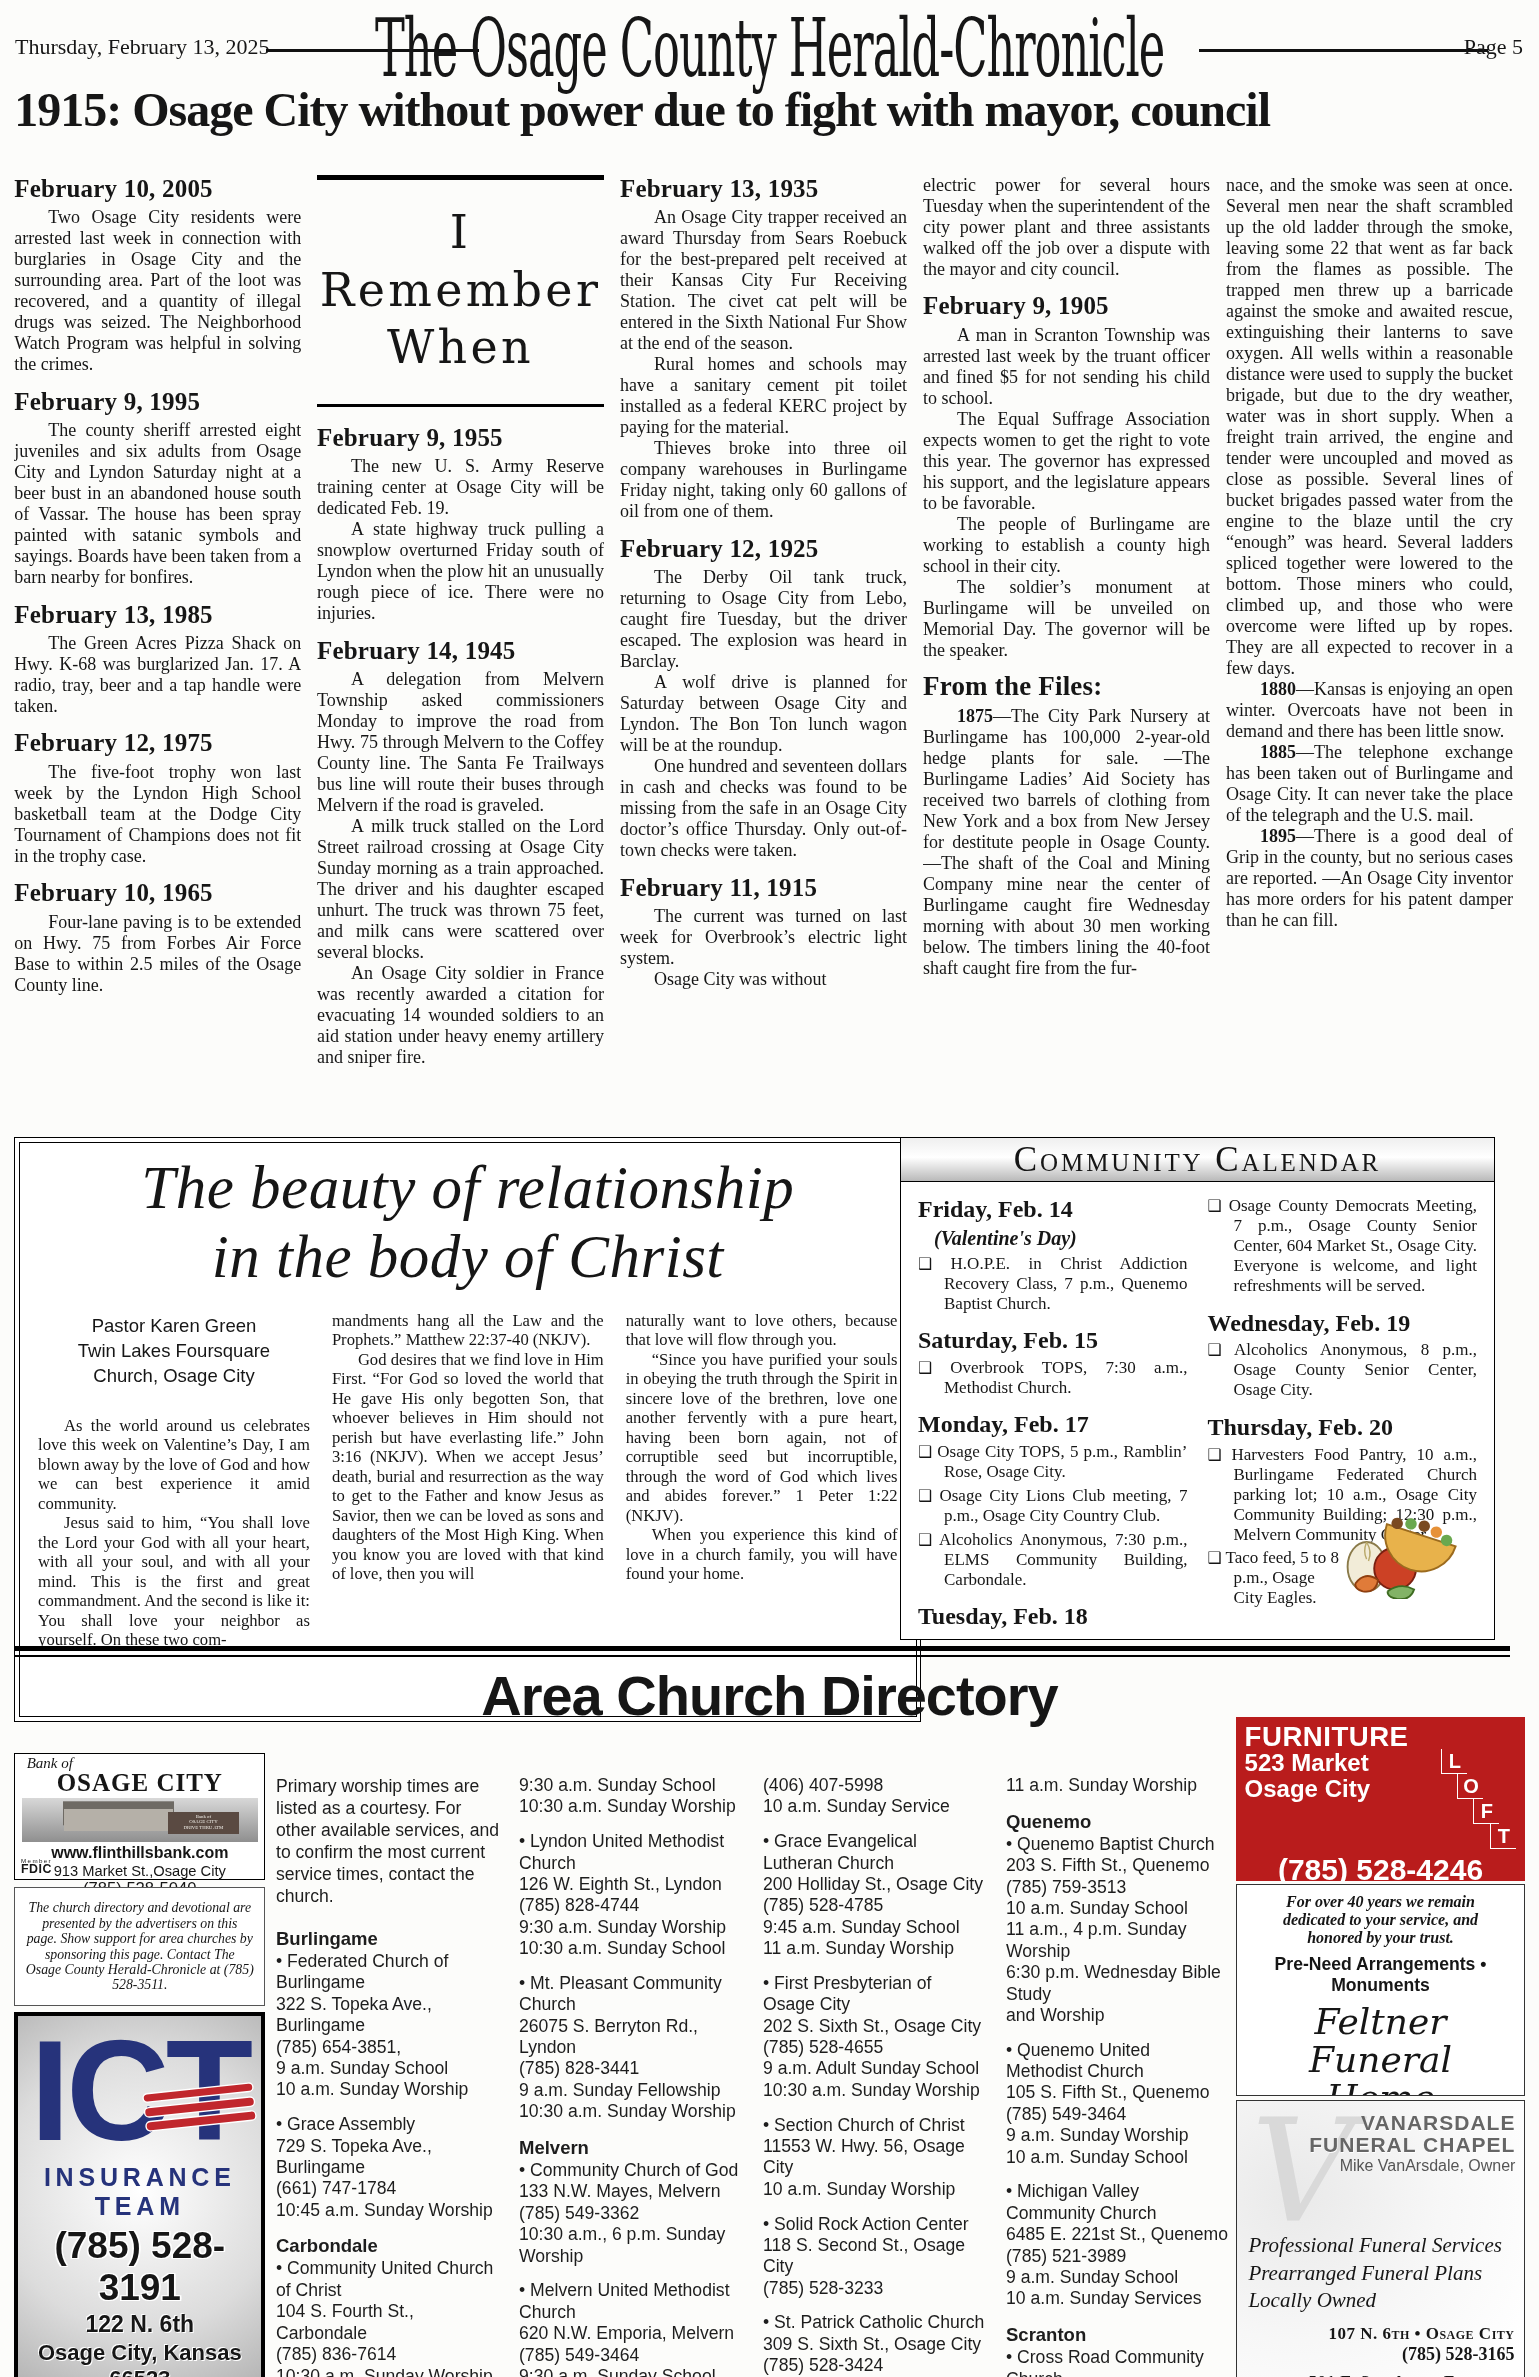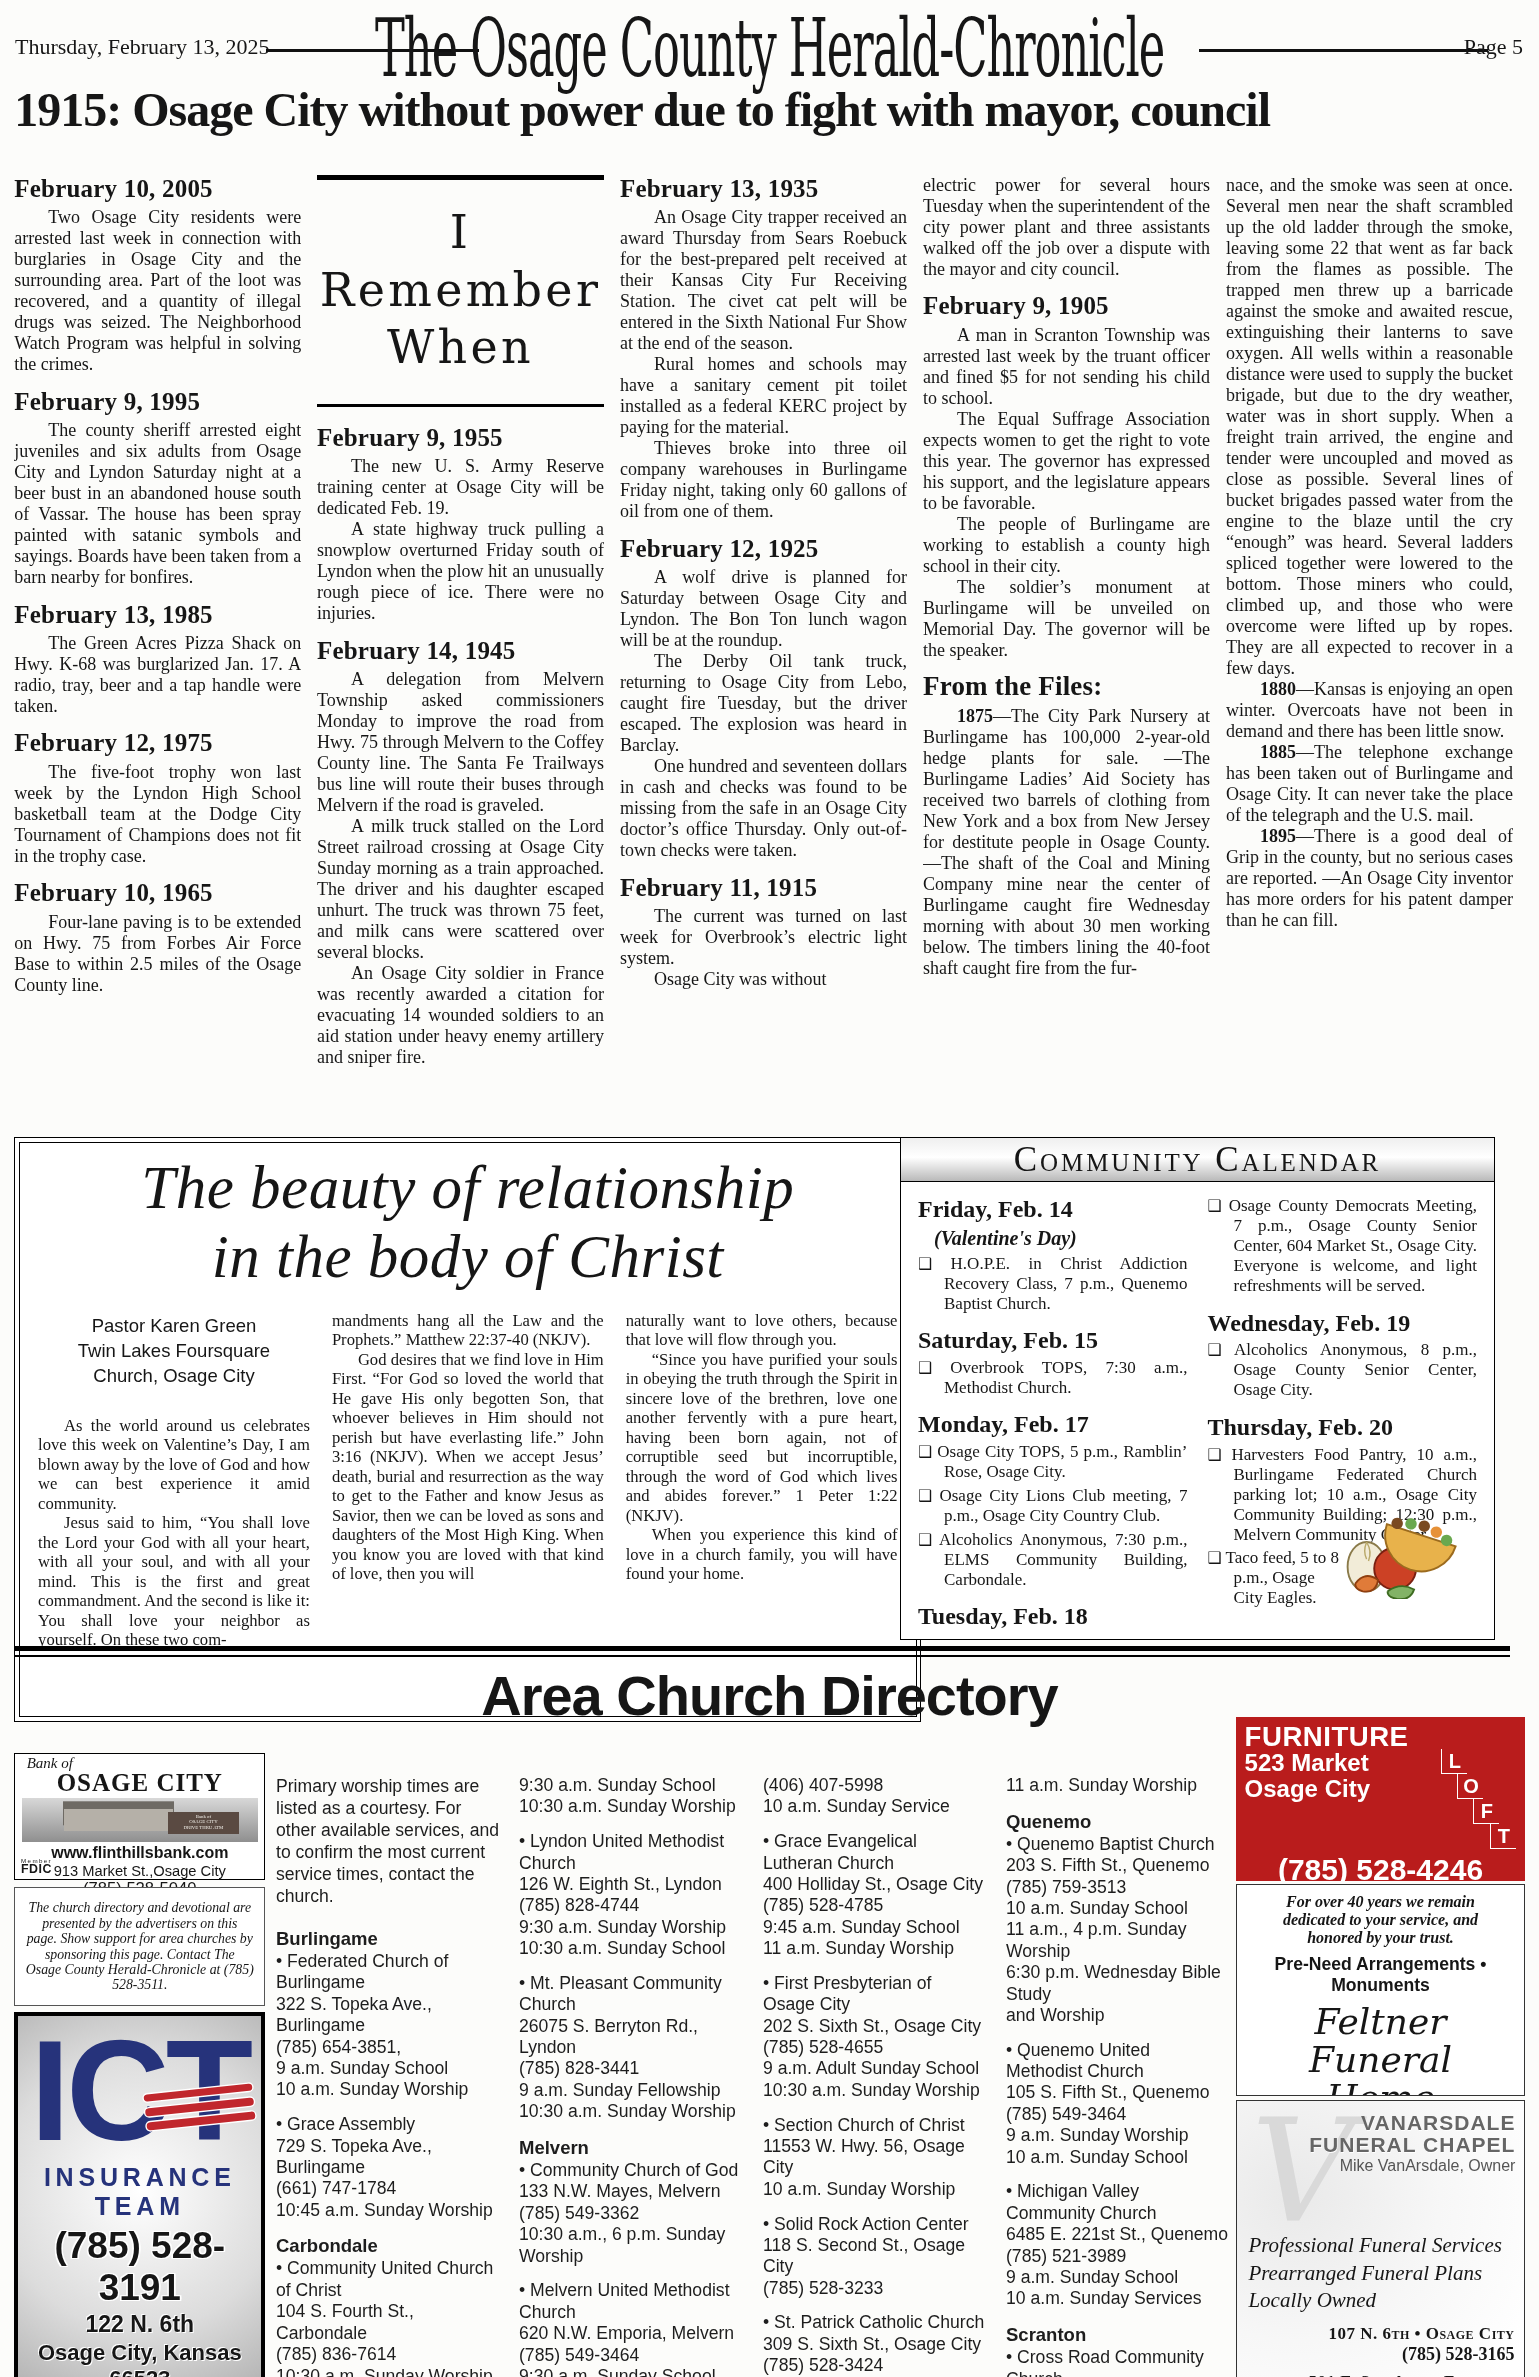--- a/index.html
+++ b/index.html
@@ -166,22 +166,22 @@
       <p class="rw-p" data-interactable="false">A delegation from Melvern Township asked commissioners Monday to improve the road from Hwy. 75 through Melvern to the Coffey County line. The Santa Fe Trailways bus line will route their buses through Melvern if the road is graveled.</p>
       <p class="rw-p" data-interactable="false">A milk truck stalled on the Lord Street railroad crossing at Osage City Sunday morning as a train approached. The driver and his daughter escaped unhurt. The truck was thrown 75 feet, and milk cans were scattered over several blocks.</p>
       <p class="rw-p" data-interactable="false">An Osage City soldier in France was recently awarded a citation for evacuating 14 wounded soldiers to an aid station under heavy enemy artillery and sniper fire.</p>
     </div>
   <div class="rw-col c2" data-interactable="false">
       <h3 class="rw-h" data-interactable="false">February 13, 1935</h3>
       <p class="rw-p" data-interactable="false">An Osage City trapper received an award Thursday from Sears Roebuck for the best-prepared pelt received at their Kansas City Fur Receiving Station. The civet cat pelt will be entered in the Sixth National Fur Show at the end of the season.</p>
       <p class="rw-p" data-interactable="false">Rural homes and schools may have a sanitary cement pit toilet installed as a federal KERC project by paying for the material.</p>
       <p class="rw-p" data-interactable="false">Thieves broke into three oil company warehouses in Burlingame Friday night, taking only 60 gallons of oil from one of them.</p>
       <h3 class="rw-h" data-interactable="false">February 12, 1925</h3>
+      <p class="rw-p" data-interactable="false">The Derby Oil tank truck, returning to Osage City from Lebo, caught fire Tuesday, but the driver escaped. The explosion was heard in Barclay.</p>
       <p class="rw-p" data-interactable="false">A wolf drive is planned for Saturday between Osage City and Lyndon. The Bon Ton lunch wagon will be at the roundup.</p>
-      <p class="rw-p" data-interactable="false">The Derby Oil tank truck, returning to Osage City from Lebo, caught fire Tuesday, but the driver escaped. The explosion was heard in Barclay.</p>
       <p class="rw-p" data-interactable="false">One hundred and seventeen dollars in cash and checks was found to be missing from the safe in an Osage City doctor’s office Thursday. Only out-of-town checks were taken.</p>
       <h3 class="rw-h" data-interactable="false">February 11, 1915</h3>
       <p class="rw-p" data-interactable="false">The current was turned on last week for Overbrook’s electric light system.</p>
       <p class="rw-p" data-interactable="false">Osage City was without</p>
     </div>
   <div class="rw-col c3" data-interactable="false">
       <p class="rw-p cont" data-interactable="false">electric power for several hours Tuesday when the superintendent of the city power plant and three assistants walked off the job over a dispute with the mayor and city council.</p>
       <h3 class="rw-h" data-interactable="false">February 9, 1905</h3>
       <p class="rw-p" data-interactable="false">A man in Scranton Township was arrested last week by the truant officer and fined $5 for not sending his child to school.</p>
       <p class="rw-p" data-interactable="false">The Equal Suffrage Association expects women to get the right to vote this year. The governor has expressed his support, and the legislature appears to be favorable.</p>
@@ -321,21 +321,21 @@
       <div class="dir-line" data-interactable="false">• Melvern United Methodist Church</div>
       <div class="dir-line" data-interactable="false">620 N.W. Emporia, Melvern</div>
       <div class="dir-line" data-interactable="false">(785) 549-3464</div>
       <div class="dir-line" data-interactable="false">9:30 a.m. Sunday School</div>
     </div>
   <div class="dir-col d2" data-interactable="false">
       <div class="dir-line" data-interactable="false">(406) 407-5998</div>
       <div class="dir-line" data-interactable="false">10 a.m. Sunday Service</div>
       <div class="dir-gap" data-interactable="false"></div>
       <div class="dir-line" data-interactable="false">• Grace Evangelical Lutheran Church</div>
-      <div class="dir-line" data-interactable="false">400 Holliday St., Osage City</div>
+      <div class="dir-line" data-interactable="false">200 Holliday St., Osage City</div>
       <div class="dir-line" data-interactable="false">(785) 528-4785</div>
       <div class="dir-line" data-interactable="false">9:45 a.m. Sunday School</div>
       <div class="dir-line" data-interactable="false">11 a.m. Sunday Worship</div>
       <div class="dir-gap" data-interactable="false"></div>
       <div class="dir-line" data-interactable="false">• First Presbyterian of Osage City</div>
       <div class="dir-line" data-interactable="false">202 S. Sixth St., Osage City</div>
       <div class="dir-line" data-interactable="false">(785) 528-4655</div>
       <div class="dir-line" data-interactable="false">9 a.m. Adult Sunday School</div>
       <div class="dir-line" data-interactable="false">10:30 a.m. Sunday Worship</div>
       <div class="dir-gap" data-interactable="false"></div>

